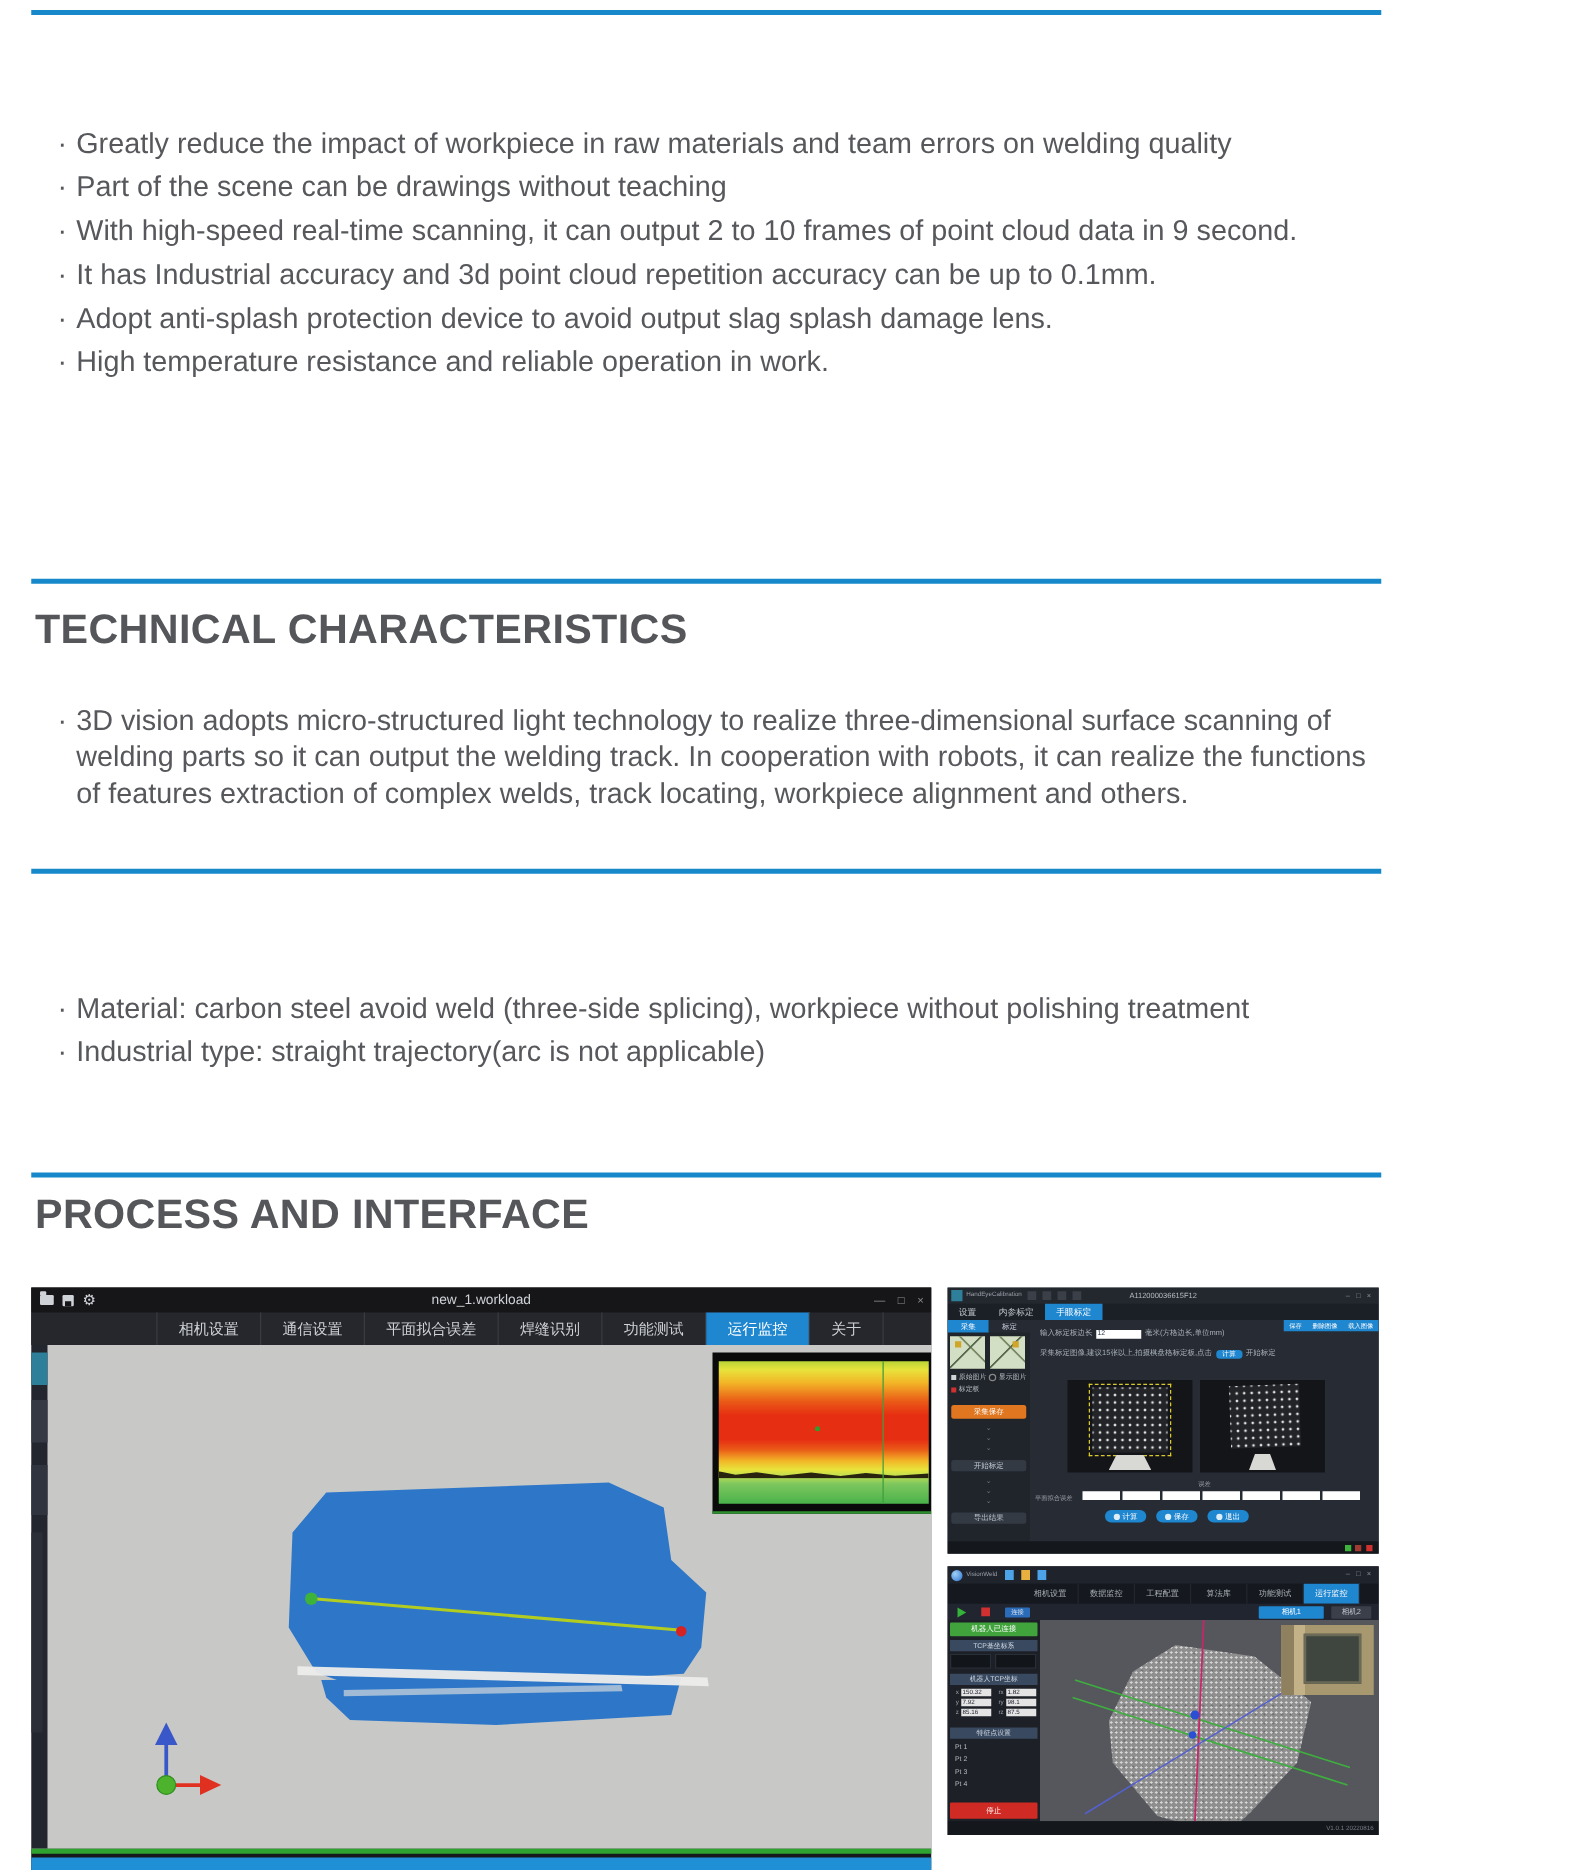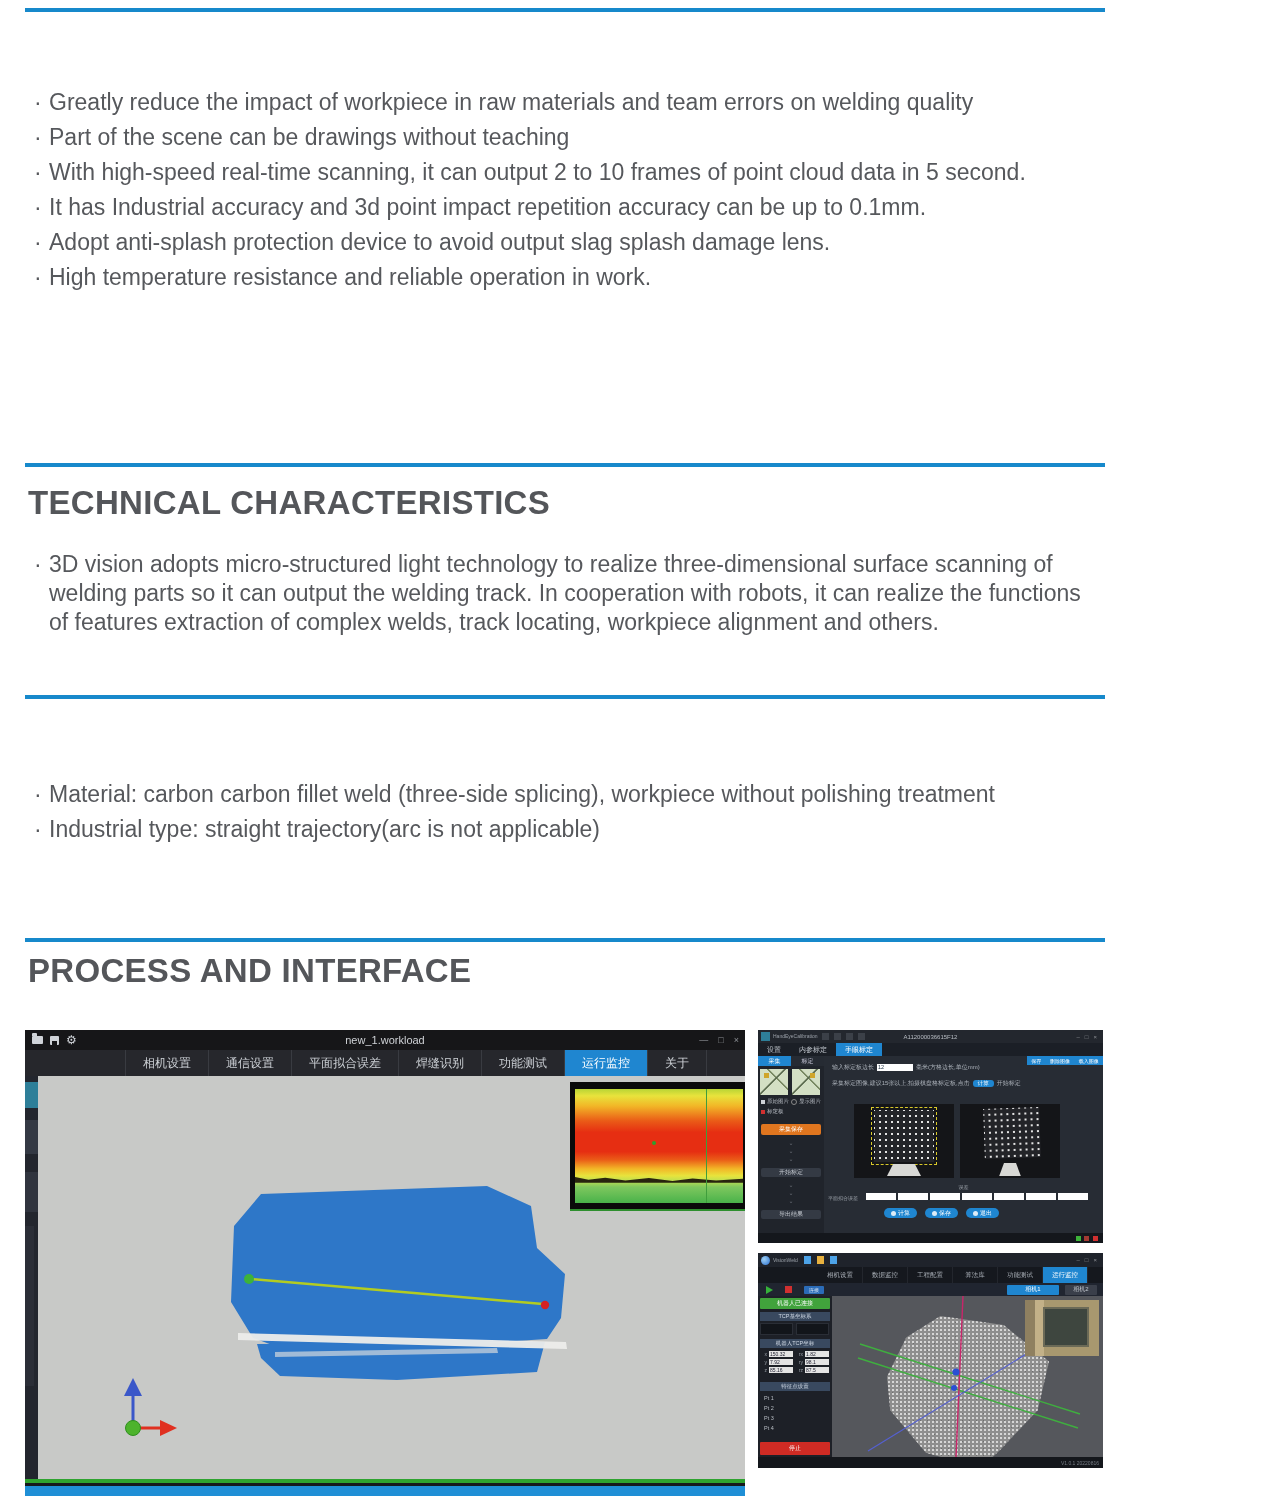--- a/index.html
+++ b/index.html
@@ -2,21 +2,21 @@
 <html><head>
 <meta charset="utf-8">
 <style>
   html,body{margin:0;padding:0;background:#ffffff;}
   .sheet{position:relative;width:1272px;height:1498px;background:#fff;overflow:hidden;
          font-family:"Liberation Sans",sans-serif;}
 
   
   .rule{position:absolute;left:25px;width:1080px;height:4px;background:#1789cb;}
   .h1{position:absolute;left:28px;margin:0;font-size:33px;font-weight:700;color:#54565a;letter-spacing:.3px;}
-  .bullets{position:absolute;left:28px;margin:4px;padding:0;width:1050px;
+  .bullets{position:absolute;left:28px;margin:16px;padding:0;width:1050px;
            font-size:23px;line-height:29px;color:#56585c;}
   .bullets li{list-style:none;position:relative;padding-left:17px;margin:0 0 6px 0;}
   .bullets li::before{content:"·";position:absolute;left:2px;top:0;color:#56585c;}
 
   
   .shots{position:absolute;left:25px;top:1028px;width:1080px;height:470px;}
 
   
   .mwin{position:absolute;left:0;top:2px;width:720px;height:466px;background:#17181c;}
   .mtitle{position:absolute;top:0;left:0;right:0;height:20px;background:#161618;
@@ -145,35 +145,35 @@
 </style>
 </head>
 <body>
 
 <div class="sheet">
 
   <div class="rule" style="top:8px"></div>
   <ul class="bullets" style="top:84px">
     <li>Greatly reduce the impact of workpiece in raw materials and team errors on welding quality</li>
     <li>Part of the scene can be drawings without teaching</li>
-    <li>With high-speed real-time scanning, it can output 2 to 10 frames of point cloud data in 5 second.</li>
-    <li>It has Industrial accuracy and 3d point impact repetition accuracy can be up to 0.1mm.</li>
+    <li>With high-speed real-time scanning, it can output 2 to 10 frames of point cloud data in 9 second.</li>
+    <li>It has Industrial accuracy and 3d point cloud repetition accuracy can be up to 0.1mm.</li>
     <li>Adopt anti-splash protection device to avoid output slag splash damage lens.</li>
     <li>High temperature resistance and reliable operation in work.</li>
   </ul>
 
   <div class="rule" style="top:463px"></div>
   <h1 class="h1" style="top:484px">TECHNICAL CHARACTERISTICS</h1>
   <ul class="bullets" style="top:546px">
     <li>3D vision adopts micro-structured light technology to realize three-dimensional surface scanning of welding parts so it can output the welding track. In cooperation with robots, it can realize the functions of features extraction of complex welds, track locating, workpiece alignment and others.</li>
   </ul>
 
   <div class="rule" style="top:695px"></div>
   <ul class="bullets" style="top:776px">
-    <li>Material: carbon carbon fillet weld (three-side splicing),  workpiece without polishing treatment</li>
+    <li>Material: carbon steel avoid weld (three-side splicing),  workpiece without polishing treatment</li>
     <li>Industrial type: straight trajectory(arc is not applicable)</li>
   </ul>
 
   <div class="rule" style="top:938px"></div>
   <h1 class="h1" style="top:952px">PROCESS AND INTERFACE</h1>
 
   <div class="shots">
 
     <div class="mwin">
       <div class="mtitle">

